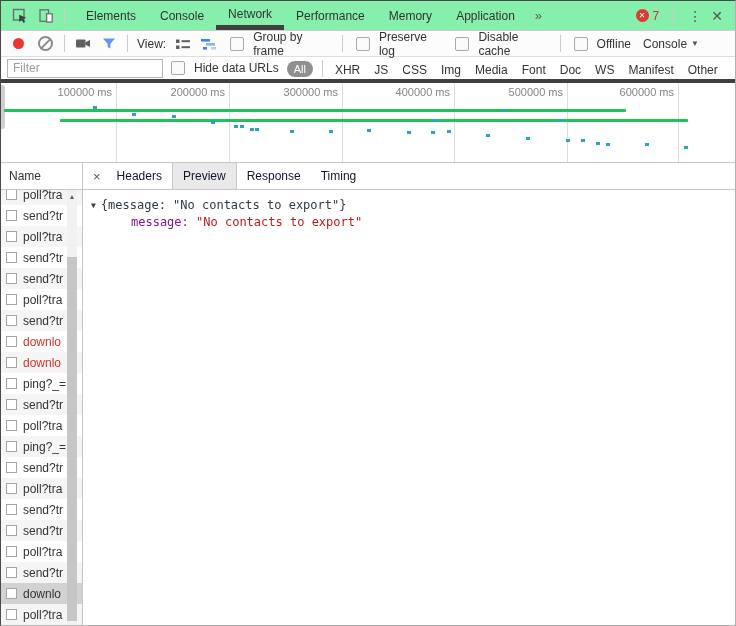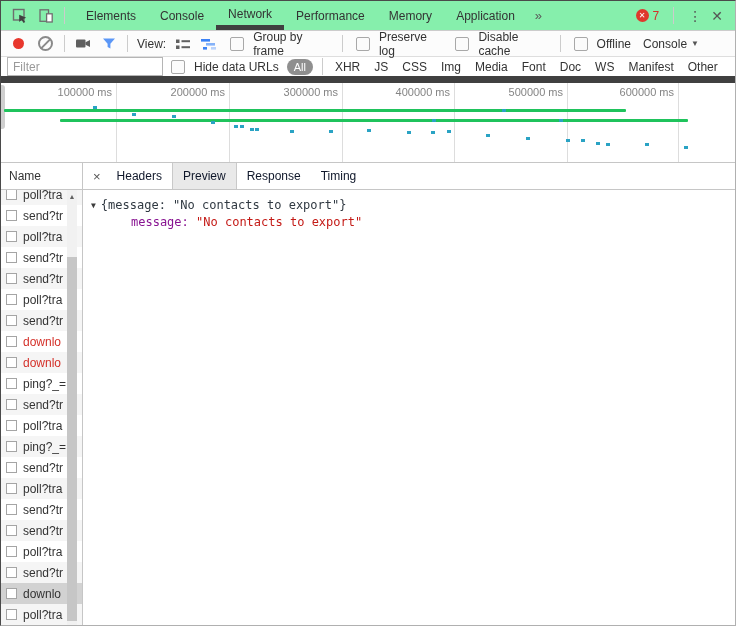--- a/index.html
+++ b/index.html
@@ -30,21 +30,21 @@
     display:flex;align-items:center;padding:0 6px;}
   .rec-dot{width:11px;height:11px;border-radius:50%;background:#e8372d;margin:0 8px 0 6px;flex:none;}
   .clear-ico{width:11px;height:11px;border:2px solid #8a8a8a;border-radius:50%;position:relative;margin:0 6px;flex:none;}
   .clear-ico::after{content:'';position:absolute;width:13px;height:2px;background:#8a8a8a;top:4.5px;left:-1px;
     transform:rotate(-45deg);}
   .tb-label{margin:0 4px;color:#333;}
   .cb{width:12px;height:12px;border:1px solid #a8a8a8;border-radius:2px;background:#fbfbfb;flex:none;margin:0 5px 0 8px;}
   .caret{font-size:8px;color:#555;margin-left:auto;margin-right:30px;}
   .online-label{margin-left:8px;}
   
-  .filterbar{height:26px;box-sizing:border-box;background:#fff;border-bottom:7px solid #404040;
+  .filterbar{height:26px;box-sizing:border-box;background:#fff;border-bottom:4px solid #404040;
     display:flex;align-items:center;padding:0 6px;}
   .filter-input{width:156px;height:19px;box-sizing:border-box;border:1px solid #b5b5b5;padding:0 5px;
     font:inherit;color:#333;background:#fff;}
   .filter-input::placeholder{color:#9a9a9a;}
   .pill{background:#8f8f8f;color:#fff;border-radius:9px;padding:2px 7px;font-size:11px;margin:0 4px;}
   .ftype{color:#333;margin:0 7px;}
   
   .overview{height:80px;box-sizing:border-box;position:relative;background:#fff;border-bottom:1px solid #c6c6c6;overflow:hidden;}
   .gridline{position:absolute;top:0;bottom:0;width:1px;background:#ddd;}
   .tick{position:absolute;top:3px;font-size:11px;color:#848484;text-align:right;width:88px;}
@@ -161,21 +161,21 @@
     <span class="cb"></span>
     <span class="tb-label">Offline</span>
     <span class="tb-label online-label">Console</span>
     <span class="caret">▼</span>
   </div>
 
   <div class="filterbar">
     <input class="filter-input" type="text" placeholder="Filter" style="">
     <span class="cb"></span>
     <span class="tb-label">Hide data URLs</span>
-    <span id="filter-pills" style="display:flex;align-items:center;">
+    <span id="filter-pills" style="display:flex;align-items:flex-end;">
         <span class="pill">All</span>
         <span class="vdiv"></span>
         <span class="ftype">XHR</span>
         <span class="ftype">JS</span>
         <span class="ftype">CSS</span>
         <span class="ftype">Img</span>
         <span class="ftype">Media</span>
         <span class="ftype">Font</span>
         <span class="ftype">Doc</span>
         <span class="ftype">WS</span>

